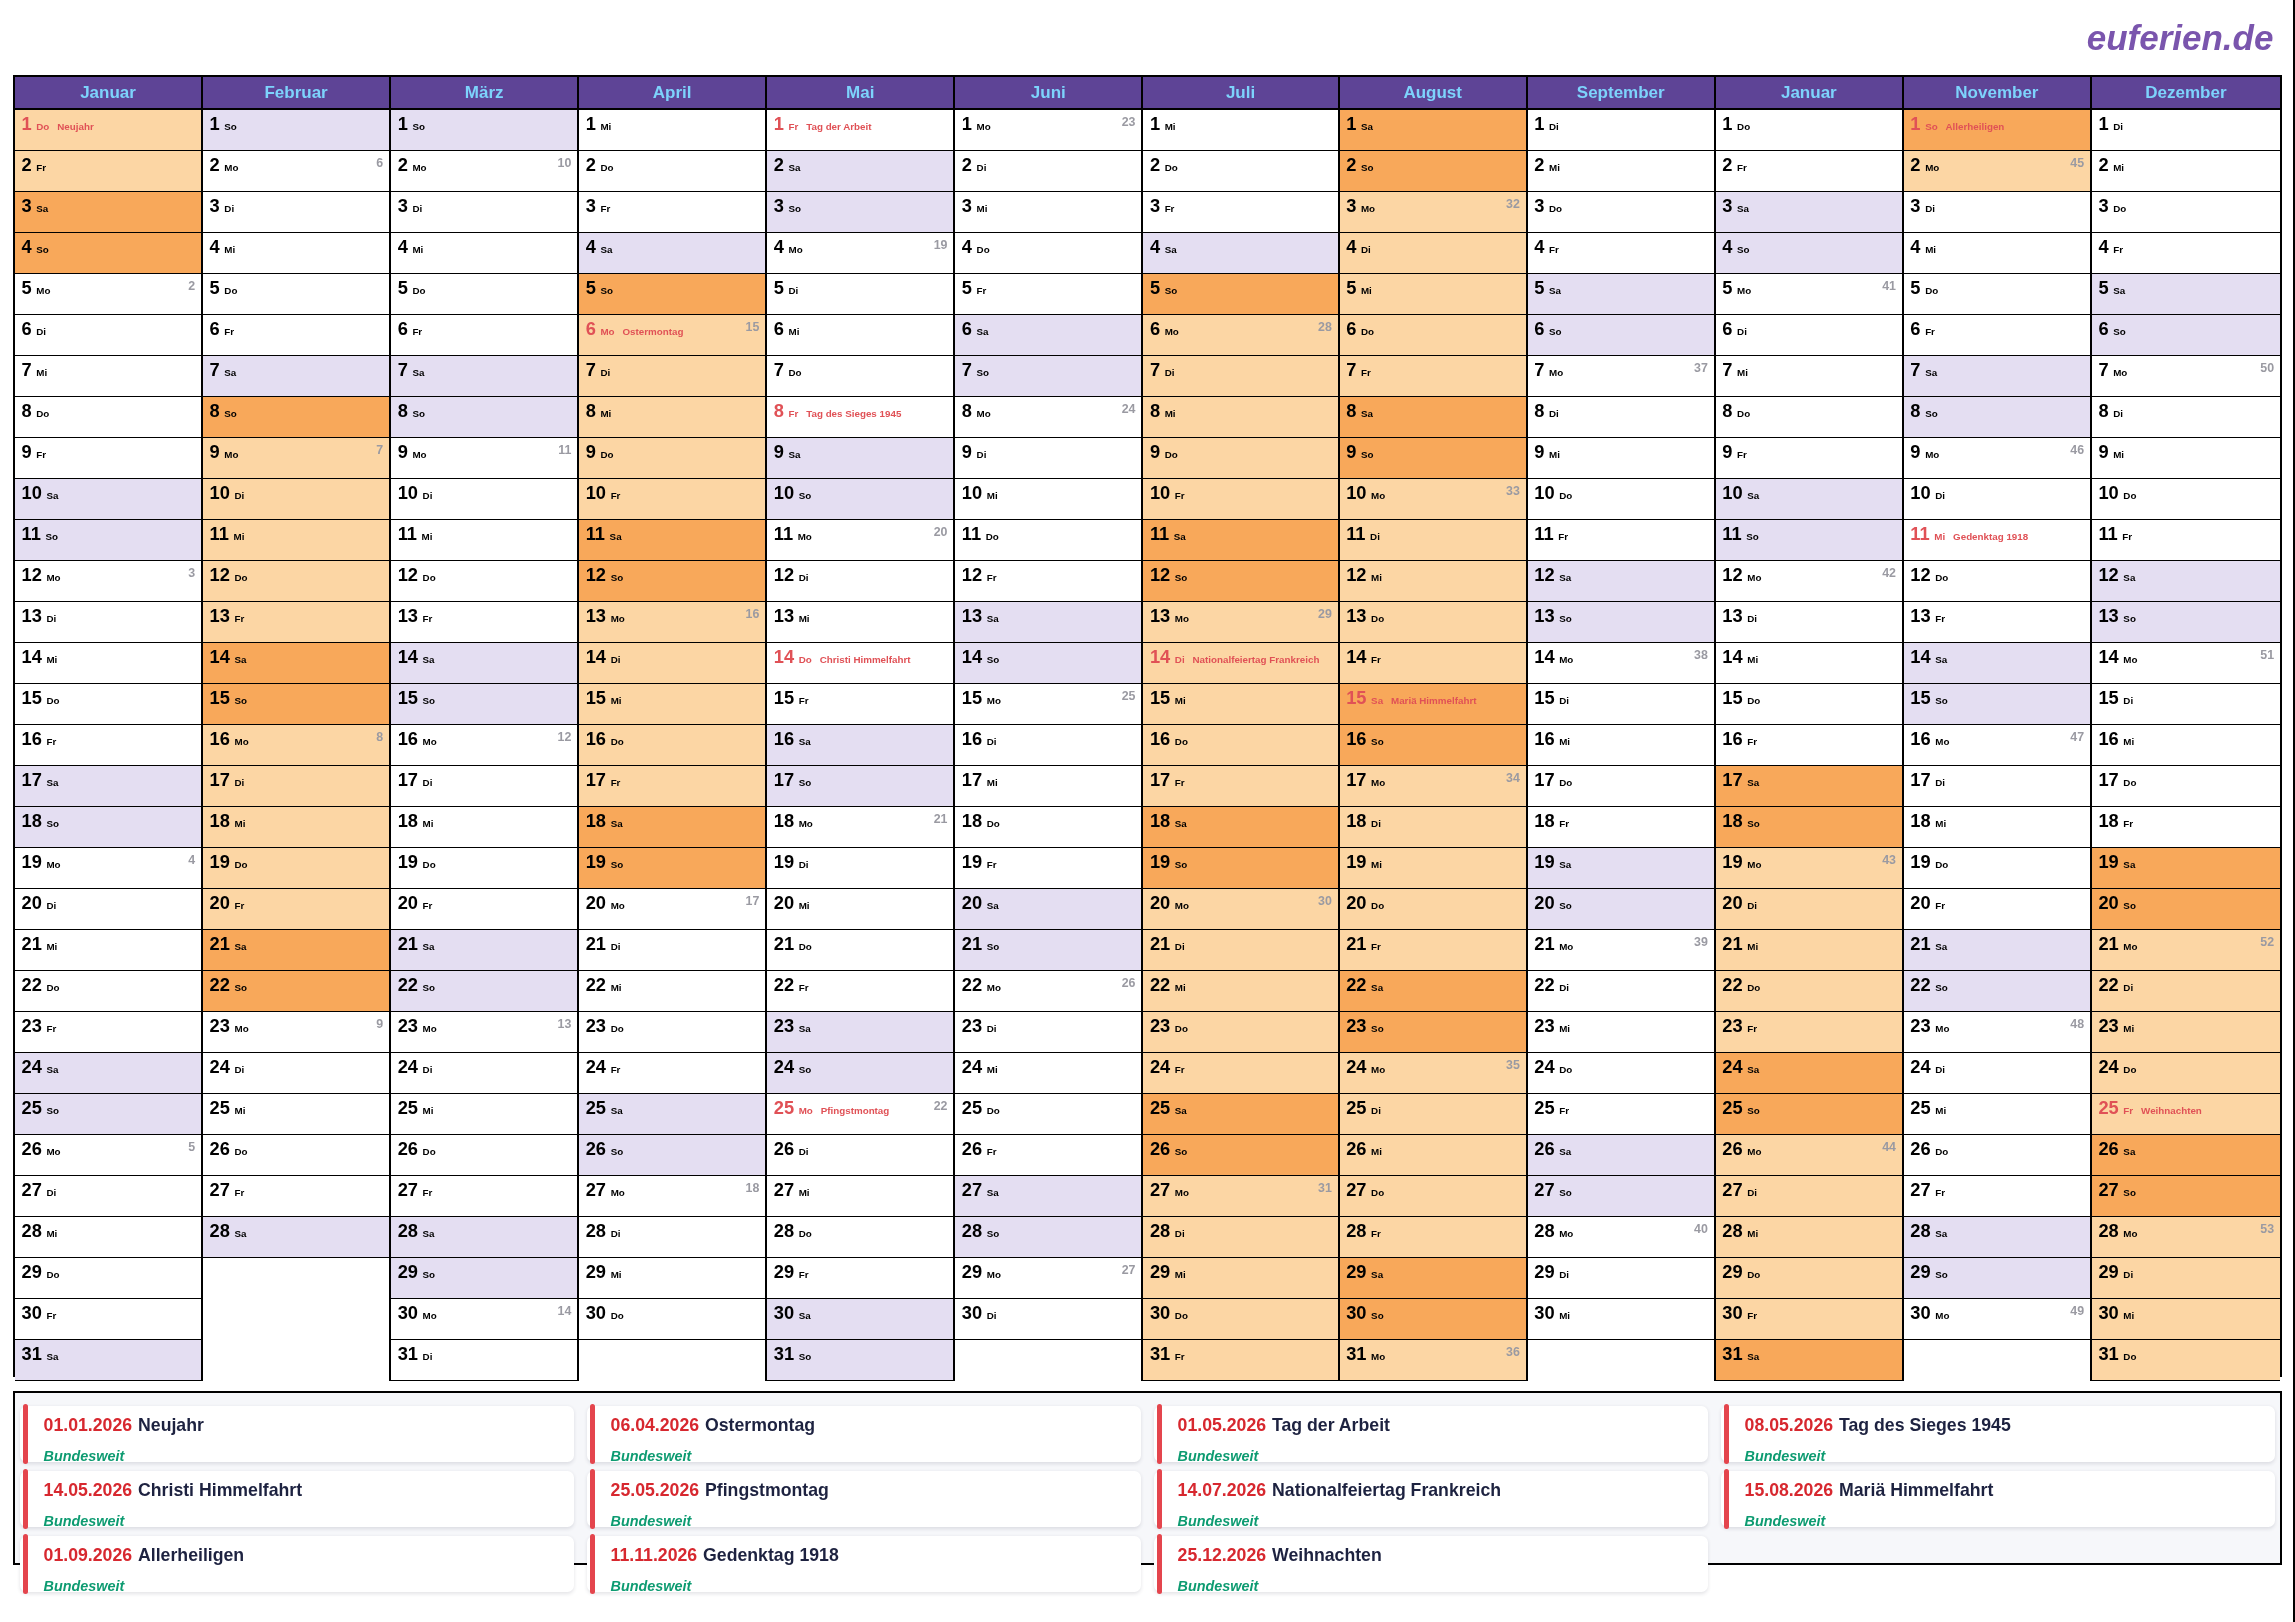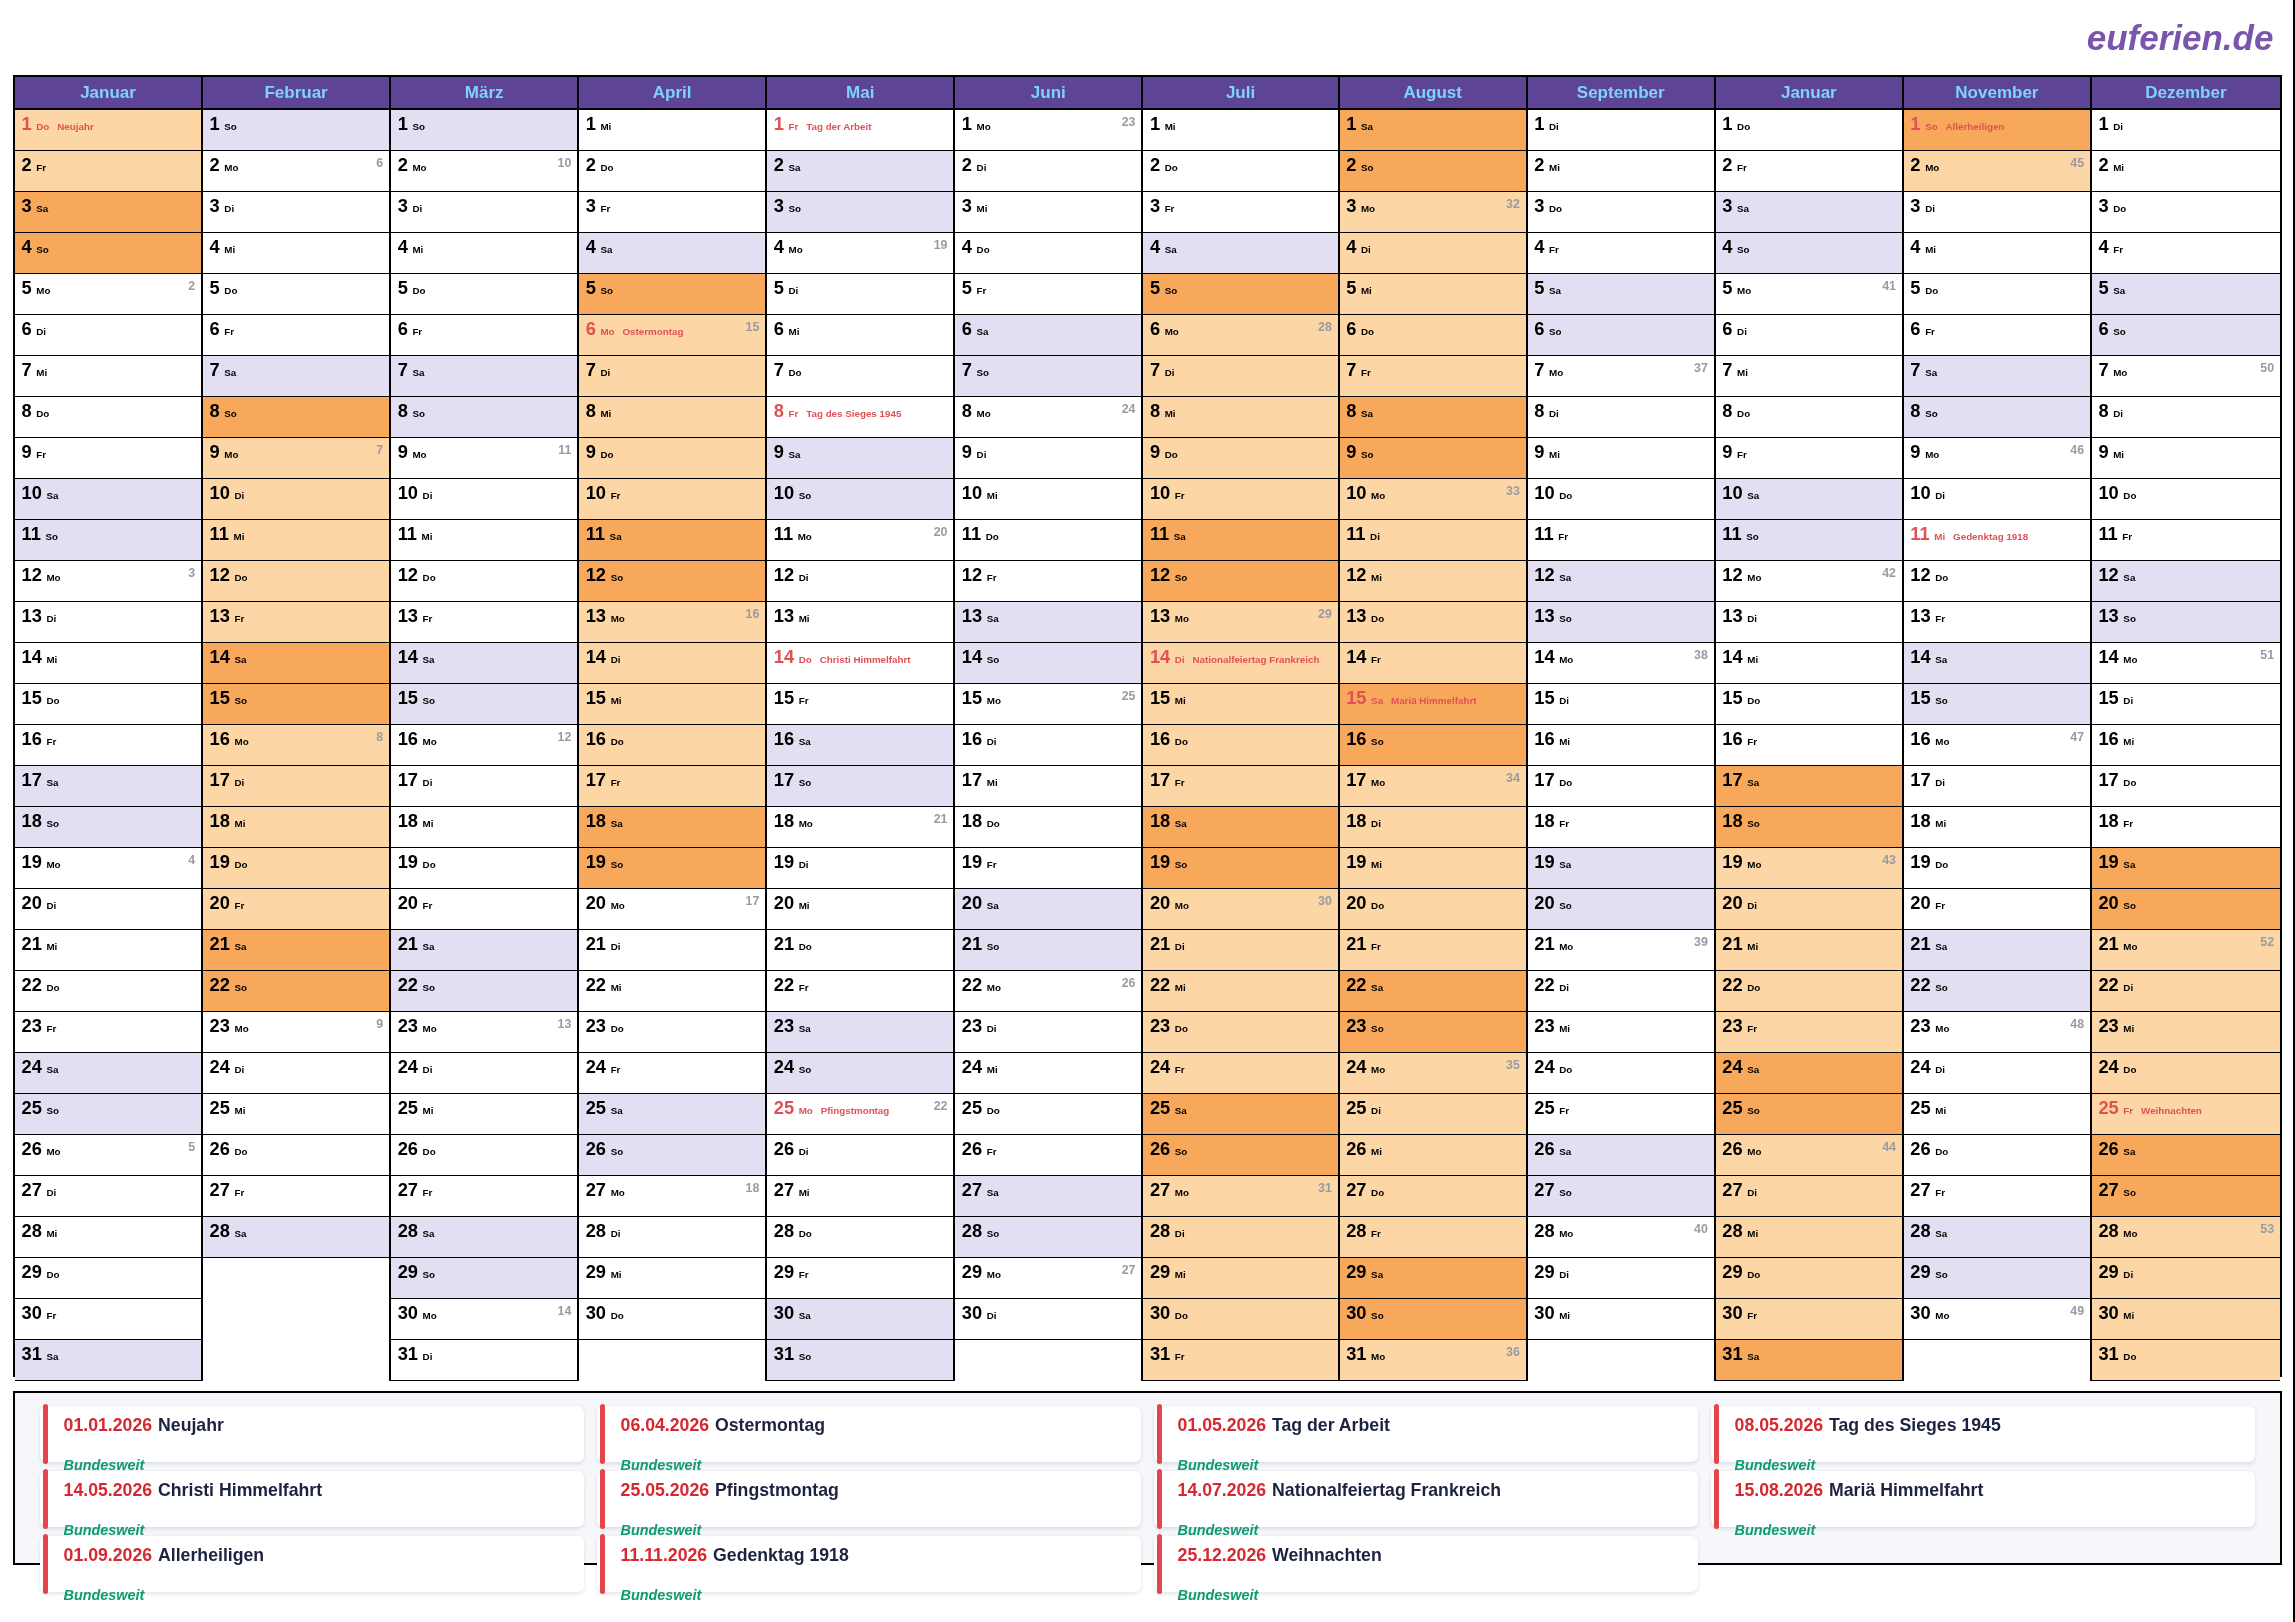--- a/index.html
+++ b/index.html
@@ -27,29 +27,29 @@
   .cell.we{background:var(--lavender);}
   .cell.vac{background:var(--peach);}
   .cell.vac-we{background:var(--orange);}
   .num{font-size:18.3px;font-weight:bold;color:#000;}
   .wd{font-size:9.8px;font-weight:bold;color:#000;margin-left:4.6px;}
   .holname{font-size:9.8px;font-weight:bold;color:var(--red);margin-left:7.9px;}
   .cell.hol .num,.cell.hol .wd{color:var(--red);}
   .wk{position:absolute;top:4.6px;right:5.9px;font-size:12.4px;font-weight:bold;color:var(--wk);}
   
   .legend{position:absolute;left:13px;top:1391px;width:2269px;height:174px;background:var(--legend-bg);
-          border:2.6px solid #000;padding:13px 25px;display:grid;grid-template-columns:repeat(4,1fr);
+          border:2.6px solid #000;padding:13px 5px;display:grid;grid-template-columns:repeat(4,1fr);
           column-gap:13px;}
   .lcol{display:flex;flex-direction:column;gap:9.2px;}
   .lcard{position:relative;height:56px;background:#fff;border-radius:6.5px;
          box-shadow:0 1.3px 3.9px rgba(30,30,60,.12);padding:8.5px 6.5px 0 23.6px;}
   .lbar{position:absolute;left:3.3px;top:-2px;height:60px;width:4.6px;background:#e4454d;border-radius:7.9px;}
   .ldate{font-size:17.7px;font-weight:bold;color:var(--legend-red);}
   .lname{font-size:17.7px;font-weight:bold;color:var(--name-dark);margin-left:5.9px;}
-  .lscope{margin-top:21px;font-size:14.4px;font-weight:bold;font-style:italic;color:var(--green);}
+  .lscope{margin-top:12px;font-size:14.4px;font-weight:bold;font-style:italic;color:var(--green);}
 </style>
 </head>
 <body>
 
 <div class="page">
   <div class="logo">euferien.de</div>
   <div class="cal">
       <div class="month">
         <div class="mh">Januar</div>
         <div class="cell vac hol"><span class="num">1</span><span class="wd">Do</span><span class="holname">Neujahr</span></div>

